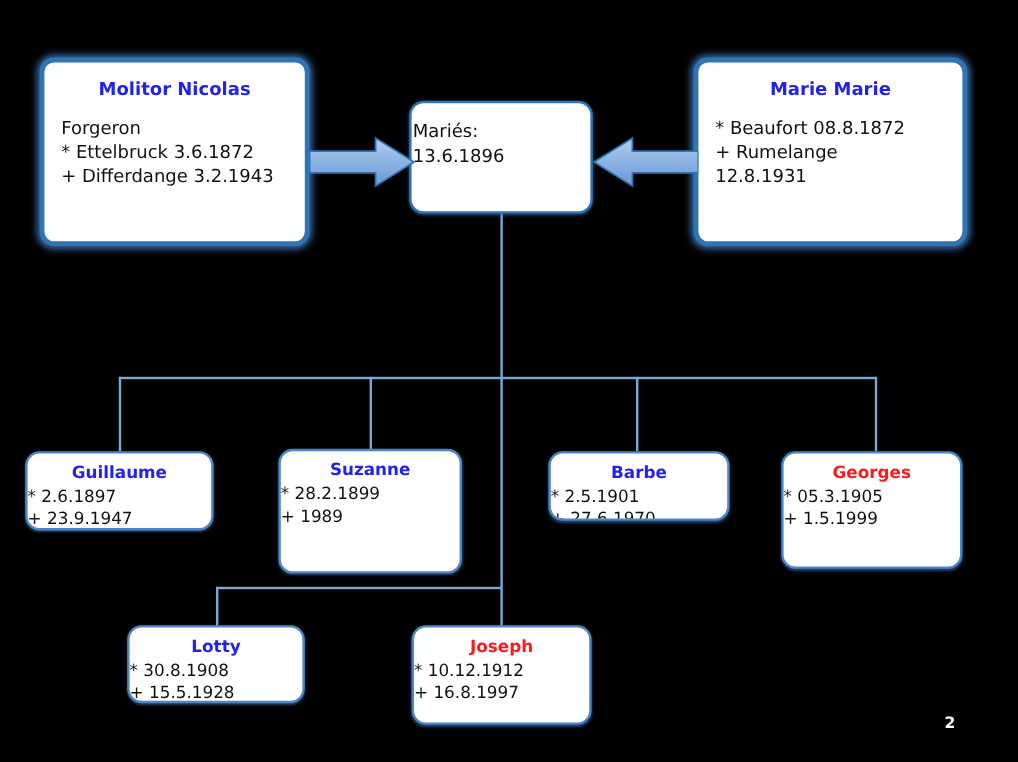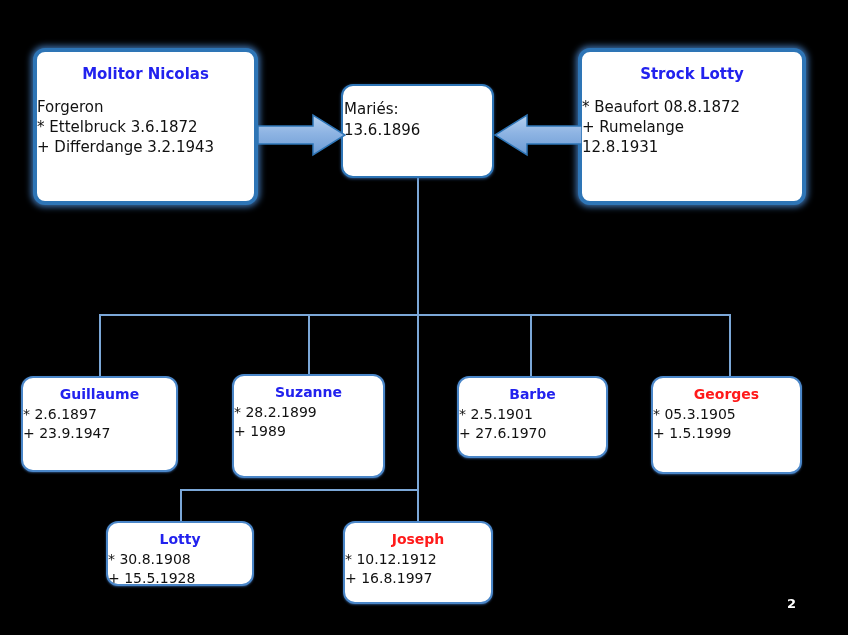--- a/index.html
+++ b/index.html
@@ -36,21 +36,21 @@
     text-align:center;color:#2222ee;font-weight:bold;
     font-size:15px;line-height:18px;
   }
   .node-title.red{color:#ff1a1a;}
   .node-body{
     color:#111;font-size:15px;line-height:20px;white-space:pre-line;
   }
 
   
   .parent .node-title{margin-top:13px;font-size:15px;}
-  .parent .node-body{margin-top:14px;}
+  .parent .node-body{margin-top:14px;padding-left:14px;}
 
   
   .union .node-body{margin-top:13px;padding-left:1px;line-height:21px;}
 
   
   .child .node-title{margin-top:8px;font-size:14px;line-height:16px;}
   .child .node-body{margin-top:3px;font-size:14px;line-height:19px;}
 
   
   .arrow{position:absolute;}
@@ -78,21 +78,21 @@
   <div class="line v" style="left:180px;top:489px;height:34px;"></div>
 
   <div class="node parent" style="left:33px;top:48px;width:225px;height:157px;">
     <div class="node-title">Molitor Nicolas</div>
     <div class="node-body">Forgeron
 * Ettelbruck 3.6.1872
 + Differdange 3.2.1943</div>
   </div>
 
   <div class="node parent" style="left:578px;top:48px;width:228px;height:157px;">
-    <div class="node-title">Strock Lotty</div>
+    <div class="node-title">Marie Marie</div>
     <div class="node-body">* Beaufort 08.8.1872
 + Rumelange
         12.8.1931</div>
   </div>
 
   <div class="node union" style="left:341px;top:84px;width:153px;height:94px;">
     <div class="node-body">Mariés:
 13.6.1896</div>
   </div>
 
@@ -115,33 +115,33 @@
         <linearGradient id="agradL" x1="0" y1="0" x2="0" y2="1">
           <stop offset="0%" stop-color="#b6d0ee"></stop>
           <stop offset="45%" stop-color="#8eb4e3"></stop>
           <stop offset="100%" stop-color="#6d9bd4"></stop>
         </linearGradient>
       </defs>
       <path d="M88,13 L33,13 L33,2 L1,22 L33,42 L33,31 L88,31 Z" fill="url(#agradL)" stroke="#2e75b6" stroke-width="1.5"></path>
     </svg>
   </div>
 
-  <div class="node child" style="left:21px;top:376px;width:157px;height:96px;">
+  <div class="node child" style="left:21px;top:376px;width:157px;height:66px;">
     <div class="node-title">Guillaume</div>
     <div class="node-body">* 2.6.1897
 + 23.9.1947</div>
   </div>
 
   <div class="node child" style="left:232px;top:374px;width:153px;height:104px;">
     <div class="node-title">Suzanne</div>
     <div class="node-body">* 28.2.1899
 + 1989</div>
   </div>
 
-  <div class="node child" style="left:457px;top:376px;width:151px;height:82px;">
+  <div class="node child" style="left:457px;top:376px;width:151px;height:58px;">
     <div class="node-title">Barbe</div>
     <div class="node-body">* 2.5.1901
 + 27.6.1970</div>
   </div>
 
   <div class="node child" style="left:651px;top:376px;width:151px;height:98px;">
     <div class="node-title red">Georges</div>
     <div class="node-body">* 05.3.1905
 + 1.5.1999</div>
   </div>

